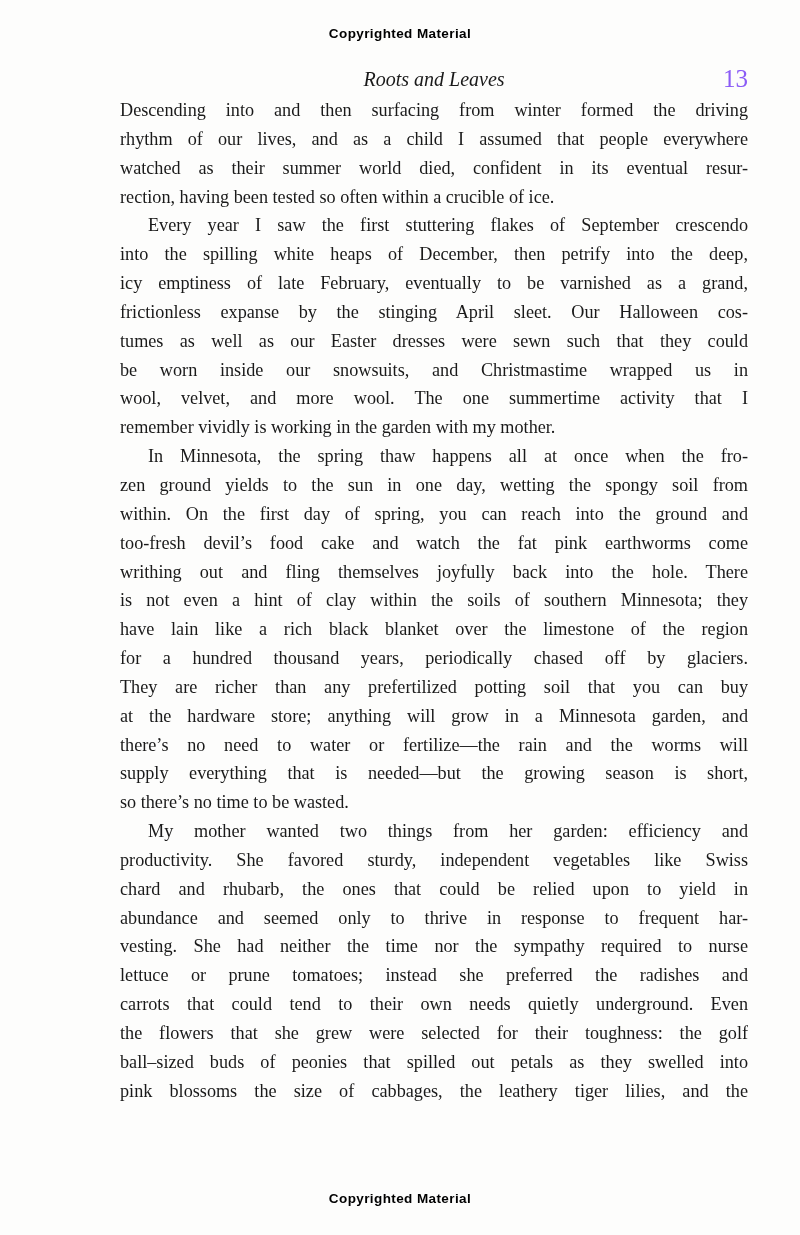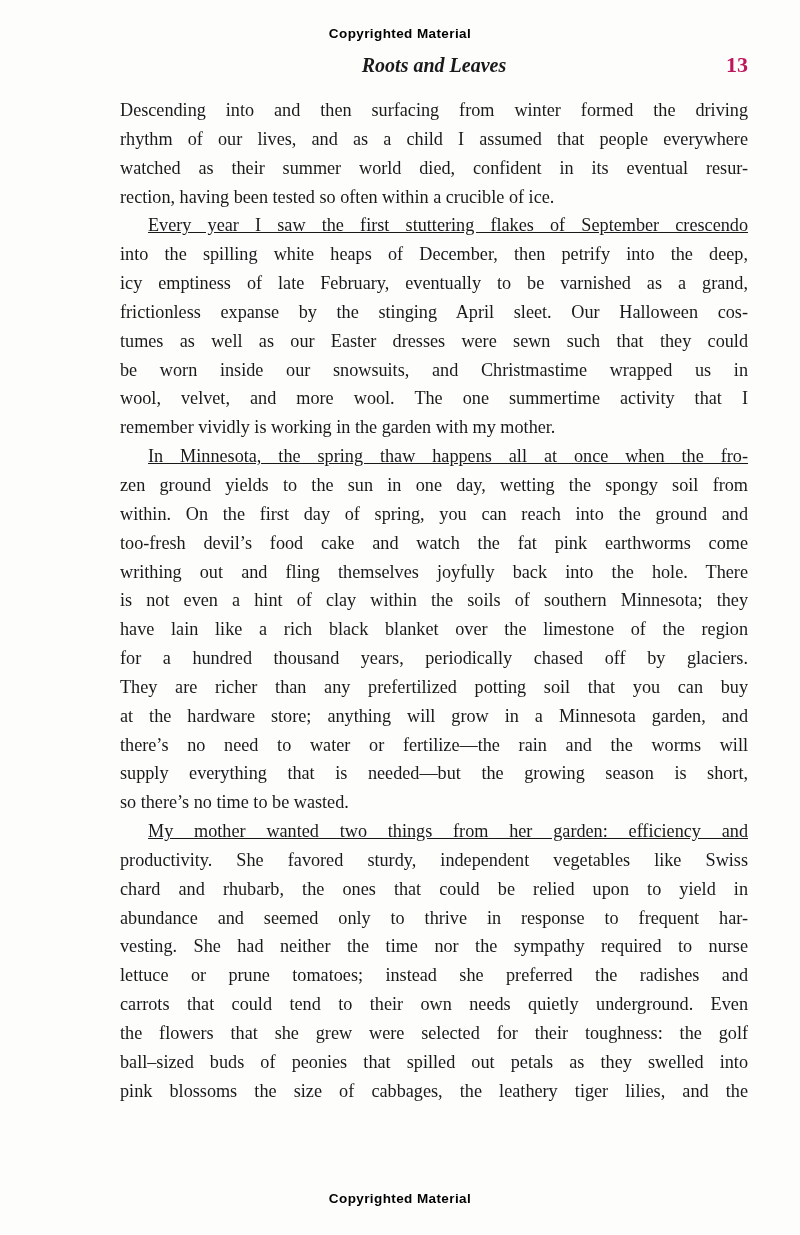--- a/index.html
+++ b/index.html
@@ -24,60 +24,59 @@
     font-family: "Liberation Sans", sans-serif;
     font-weight: bold;
     font-size: 13.5px;
     letter-spacing: 0.4px;
     color: #000000;
   }
   .notice.top { top: 26px; }
   .notice.bottom { top: 1191px; }
   .running-head {
     position: absolute;
-    top: 51px;
+    top: 65px;
     left: 120px;
     width: 628px;
     height: 28px;
-    font-weight: bold;
   }
   .chapter-title {
     display: block;
     width: 100%;
     text-align: center;
     font-style: italic;
     font-size: 20px;
     line-height: 28px;
     color: #1a1a1a;
   }
   .page-number {
     position: absolute;
     right: 0;
     top: 0;
-    font-size: 22px;
+    font-size: 25px;
     line-height: 28px;
     font-style: normal;
-    color: #be185d;
+    color: #8b5cf6;
   }
   .body-text {
     position: absolute;
     top: 96px;
     left: 120px;
     width: 628px;
     font-size: 18.2px;
     line-height: 28.85px;
   }
   .body-text .line {
     text-align: justify;
     text-align-last: justify;
     white-space: normal;
     overflow: hidden;
     height: 28.85px;
   }
-  .body-text .line.indent { padding-left: 28px; text-decoration: underline; }
+  .body-text .line.indent { padding-left: 28px; }
   .body-text .line.short { text-align-last: left; }
 </style>
 </head>
 <body>
 
 <div class="page">
   <div class="notice top">Copyrighted Material</div>
 
   <div class="running-head">
     <span class="chapter-title">Roots and Leaves</span>

